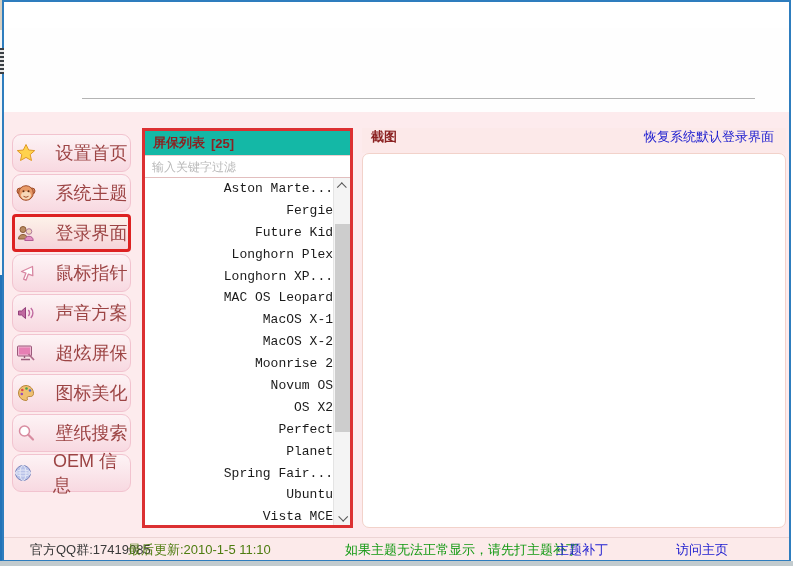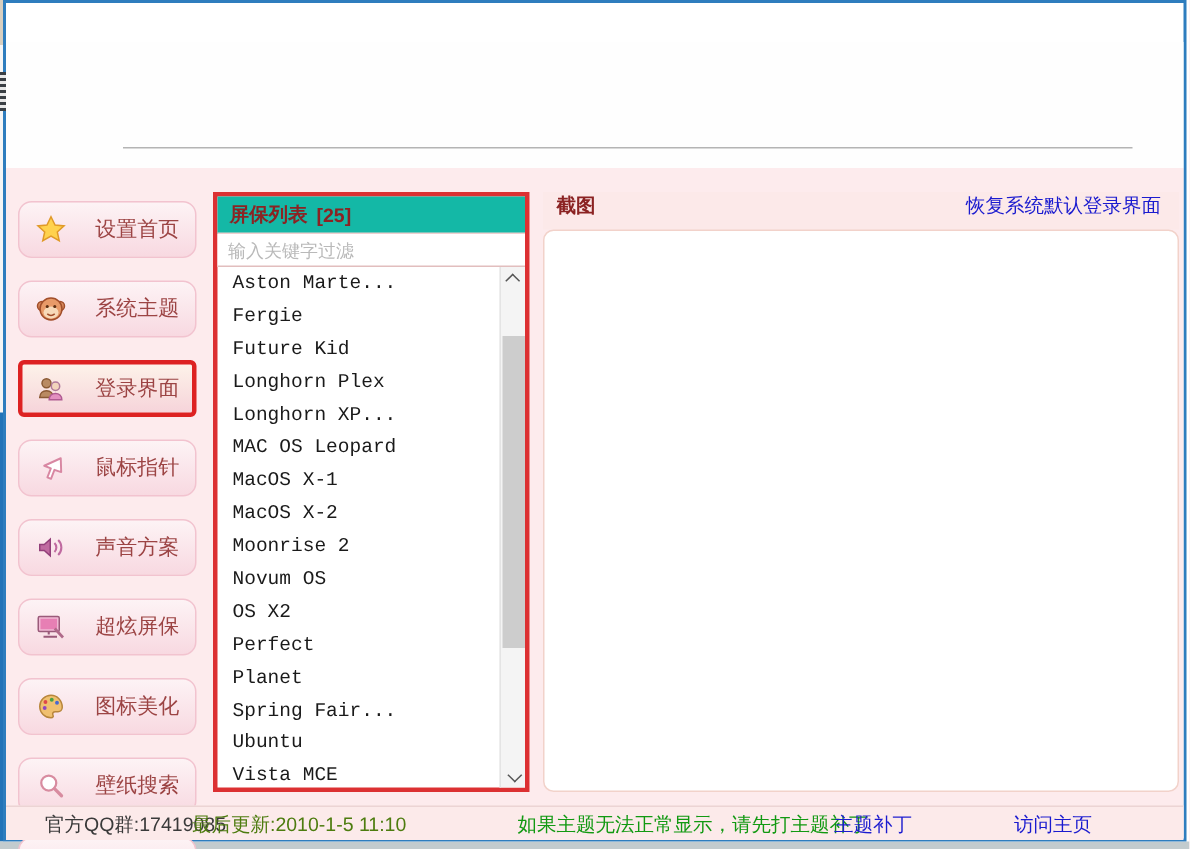--- a/index.html
+++ b/index.html
@@ -32,38 +32,38 @@
 
   
   .banner{position:absolute;left:4px;top:28px;width:785px;height:84px;background:#fefefe;}
   .banner-line{position:absolute;left:78px;top:70px;width:673px;height:1px;background:#b4b4b4;}
 
   
   .main{position:absolute;left:4px;top:112px;width:785px;height:447px;background:#fdebed;}
 
   
   .sidebar{position:absolute;left:12px;top:134px;width:119px;}
-  .side-btn{height:38px;margin-bottom:15px;border:1px solid #f2c3cf;border-radius:9px;
+  .side-btn{height:38px;margin-bottom:2px;border:1px solid #f2c3cf;border-radius:9px;
     background:linear-gradient(#fdf3f5,#f8d9e1);display:flex;align-items:center;justify-content:center;
-    gap:20px;color:#9c4444;font-size:14px;box-sizing:border-box;cursor:pointer;}
+    gap:20px;color:#9c4444;font-size:18px;box-sizing:border-box;cursor:pointer;}
   .side-btn.selected{border:3px solid #dd2222;border-radius:4px;
     background:linear-gradient(#fdf2e9,#f6d4da);}
   .side-btn .icn{width:20px;height:20px;display:inline-flex;}
 
   
   .ss-panel{position:absolute;left:142px;top:128px;width:211px;height:400px;
     border:3px solid #dc3032;background:#ffffff;box-sizing:border-box;}
   .ss-header{height:24px;background:#14b8a6;border-bottom:1px solid #eecfcf;
     display:flex;align-items:center;padding-left:8px;
     font-size:13px;font-weight:bold;color:#8b2323;}
   .ss-count{margin-left:6px;}
   .ss-search{display:block;width:100%;height:22px;border:none;border-bottom:1px solid #e2bebe;
     box-sizing:border-box;padding:0 12px 0 7px;font-size:12px;color:#444;outline:none;}
   .ss-search::placeholder{color:#b9b9b9;}
-  .ss-list{position:absolute;left:0;top:47px;right:17px;bottom:0;overflow:hidden;}
+  .ss-list{position:absolute;left:0;top:47px;right:17px;bottom:0;overflow:hidden;text-align:right;}
   .ss-item{height:21.9px;line-height:21.9px;padding-left:10px;font-size:13px;color:#1a1a1a;
     font-family:"Liberation Mono","DejaVu Sans Mono",monospace;white-space:nowrap;cursor:default;}
 
   
   .sbar{position:absolute;top:47px;right:0;bottom:0;width:17px;background:#f4f4f4;
     border-left:1px solid #e4e4e4;box-sizing:border-box;}
   .sbar-btn{position:absolute;left:0;width:16px;height:16px;display:flex;
     align-items:center;justify-content:center;}
   .sbar-btn.up{top:0;}
   .sbar-btn.down{bottom:0;}

